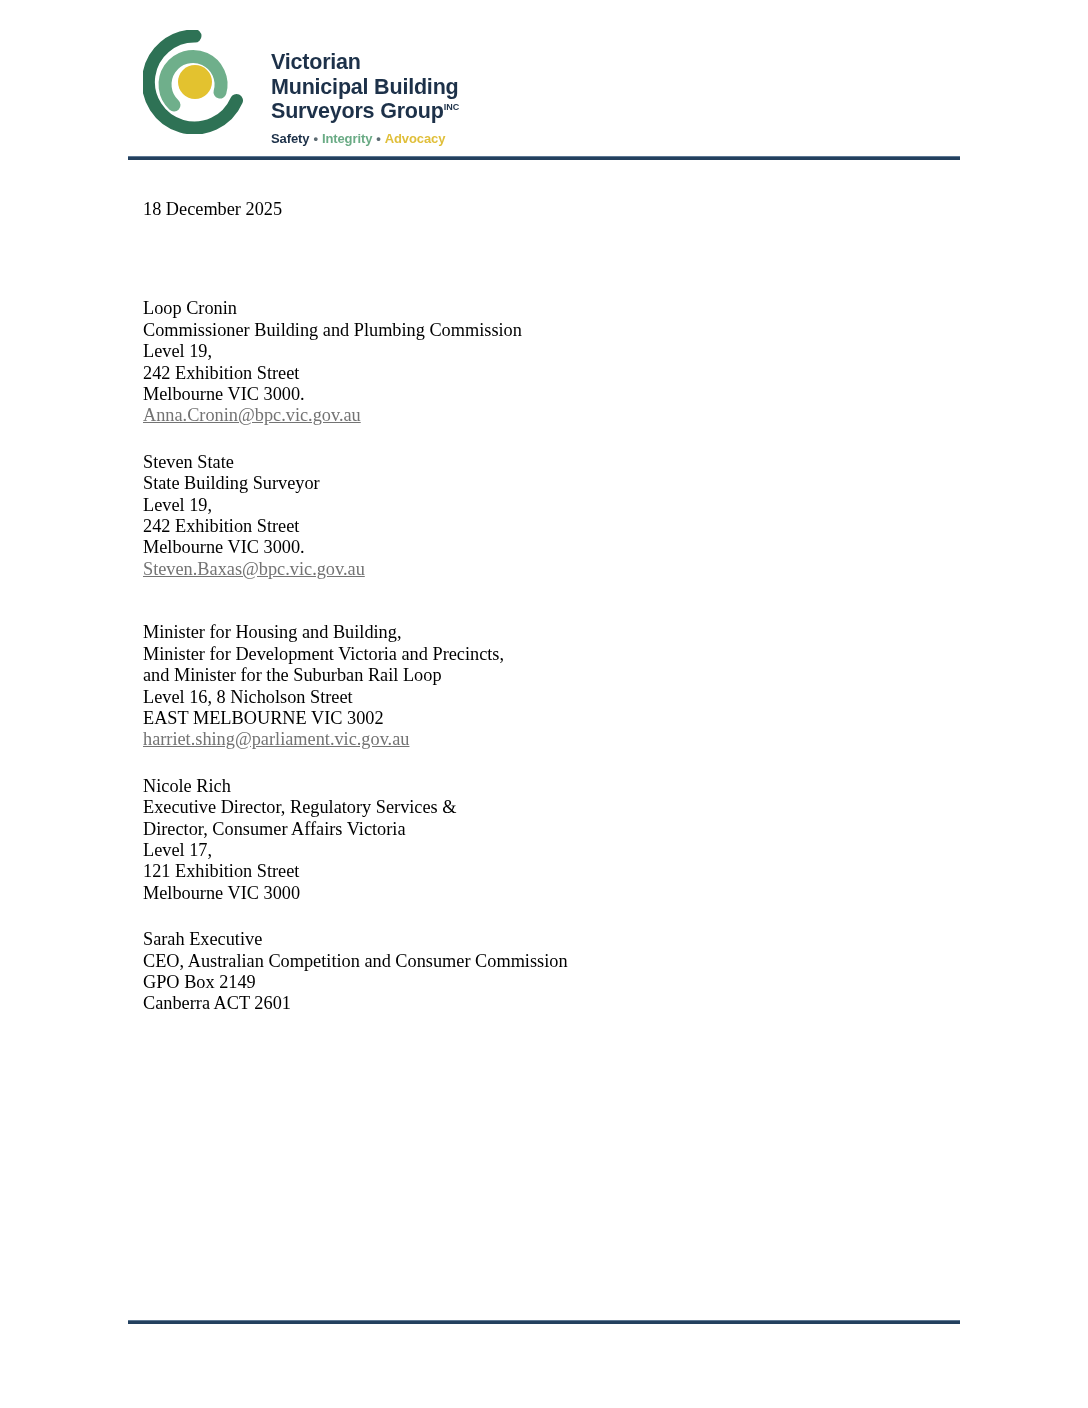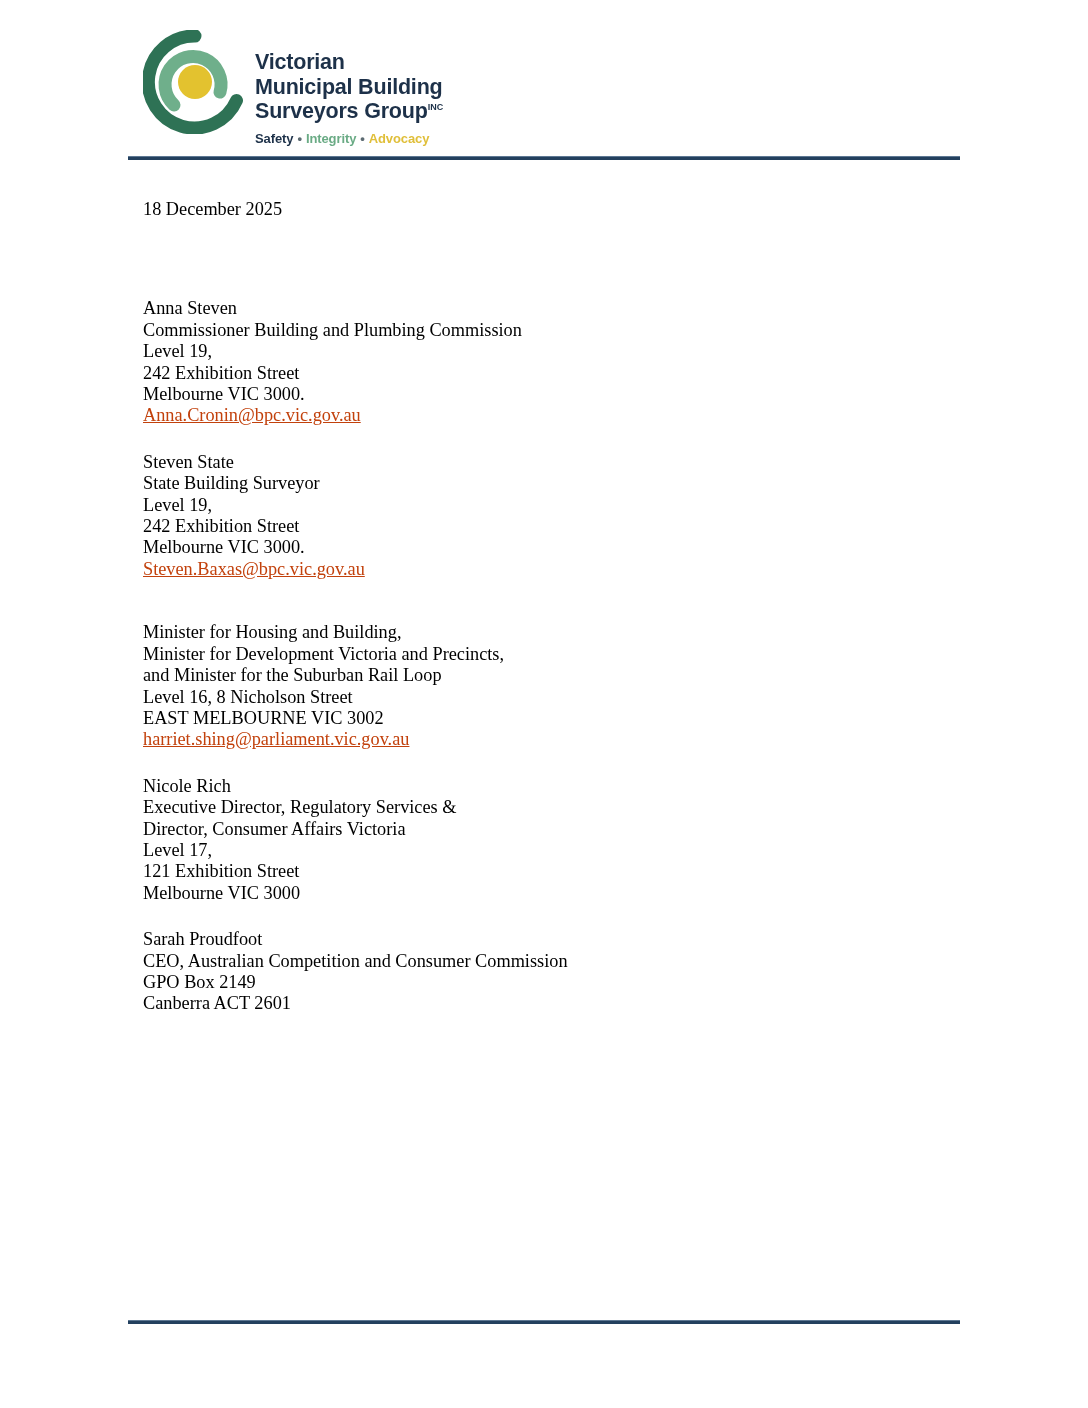--- a/index.html
+++ b/index.html
@@ -27,21 +27,21 @@
 
   .logo-mark {
     width: 104px;
     height: 104px;
     position: relative;
     flex: 0 0 auto;
   }
   .logo-mark svg { display: block; }
 
   .logo-word {
-    margin-left: 8px;
+    margin-left: 24px;
     padding-top: 20px;
   }
   .logo-word .line {
     font-size: 21.5px;
     font-weight: bold;
     line-height: 1.14;
     color: #1d3149;
     letter-spacing: -0.2px;
     white-space: nowrap;
   }
@@ -86,21 +86,21 @@
     line-height: 21.4px;
     color: #000000;
     font-family: Liberation Serif, serif;
   }
   .para .row { white-space: nowrap; }
   .spacer-date   { height: 78px; }
   .spacer-block  { height: 25px; }
   .spacer-block-lg { height: 42px; }
 
   a.email {
-    color: #c2410c;
+    color: #737373;
     text-decoration: underline;
   }
 </style>
 </head>
 <body>
 
 <div class="letterhead">
 
   <div class="logo-mark">
     <svg width="104" height="104" viewBox="0 0 104 104" aria-hidden="true">
@@ -128,21 +128,21 @@
 
 <div class="letter-body">
 
   <div class="para">
     <div class="row">18 December 2025</div>
   </div>
 
   <div class="spacer-date"></div>
 
   <div class="para">
-    <div class="row">Anna Steven</div>
+    <div class="row">Loop Cronin</div>
     <div class="row">Commissioner Building and Plumbing Commission</div>
     <div class="row">Level 19,</div>
     <div class="row">242 Exhibition Street</div>
     <div class="row">Melbourne VIC 3000.</div>
     <div class="row"><a class="email" href="#">Anna.Cronin@bpc.vic.gov.au</a></div>
   </div>
 
   <div class="spacer-block"></div>
 
   <div class="para">
@@ -172,21 +172,21 @@
     <div class="row">Executive Director, Regulatory Services &amp;</div>
     <div class="row">Director, Consumer Affairs Victoria</div>
     <div class="row">Level 17,</div>
     <div class="row">121 Exhibition Street</div>
     <div class="row">Melbourne VIC 3000</div>
   </div>
 
   <div class="spacer-block"></div>
 
   <div class="para">
-    <div class="row">Sarah Proudfoot</div>
+    <div class="row">Sarah Executive</div>
     <div class="row">CEO, Australian Competition and Consumer Commission</div>
     <div class="row">GPO Box 2149</div>
     <div class="row">Canberra ACT 2601</div>
   </div>
 
 </div>
 
 <div class="rule rule-bottom"></div>
 
 </body></html>

